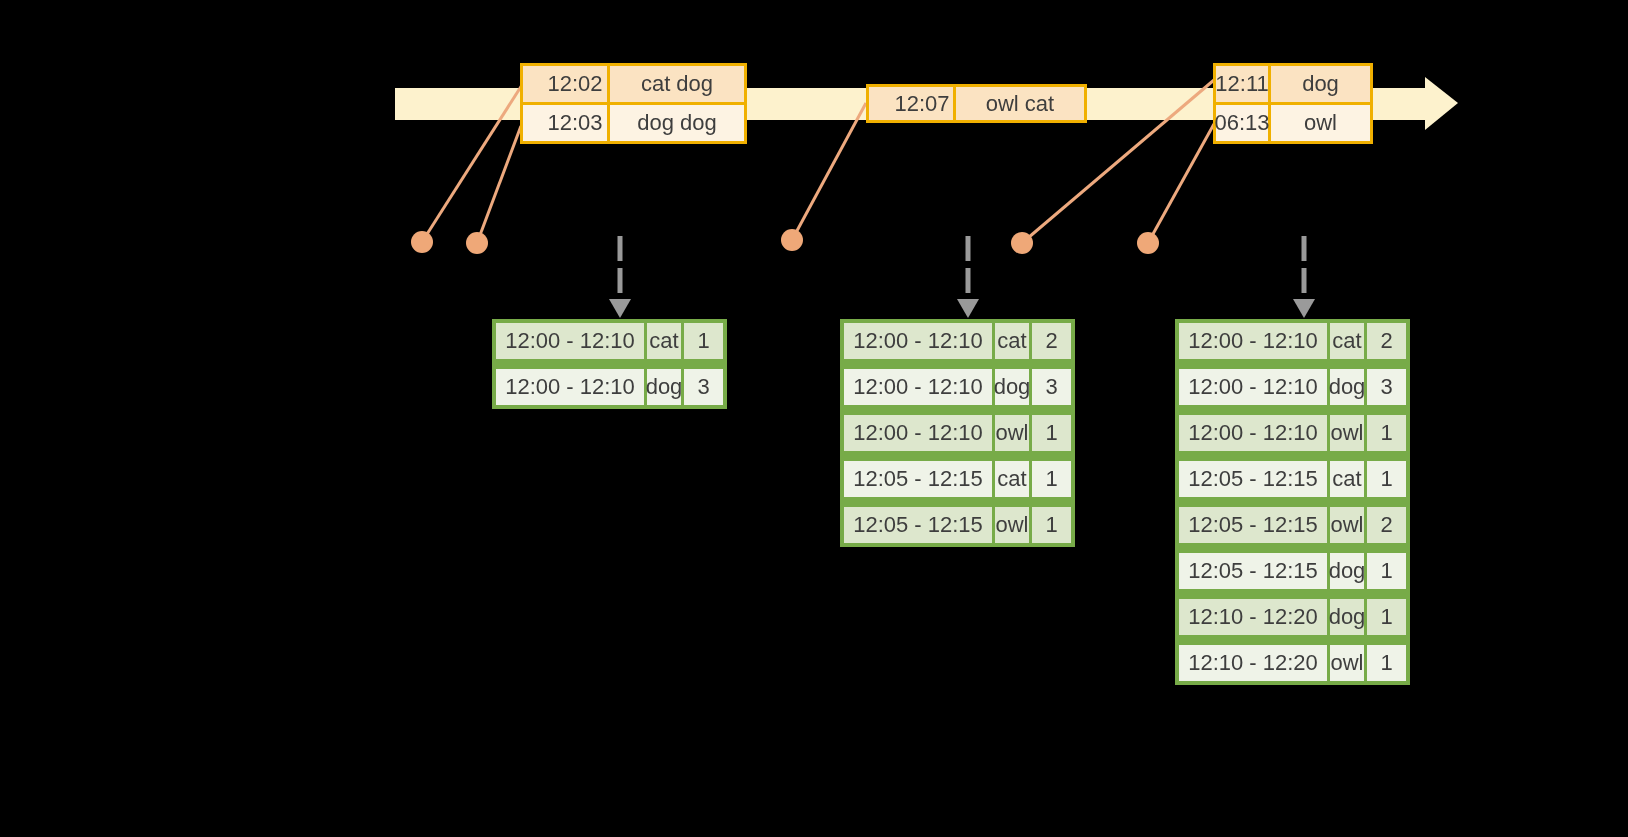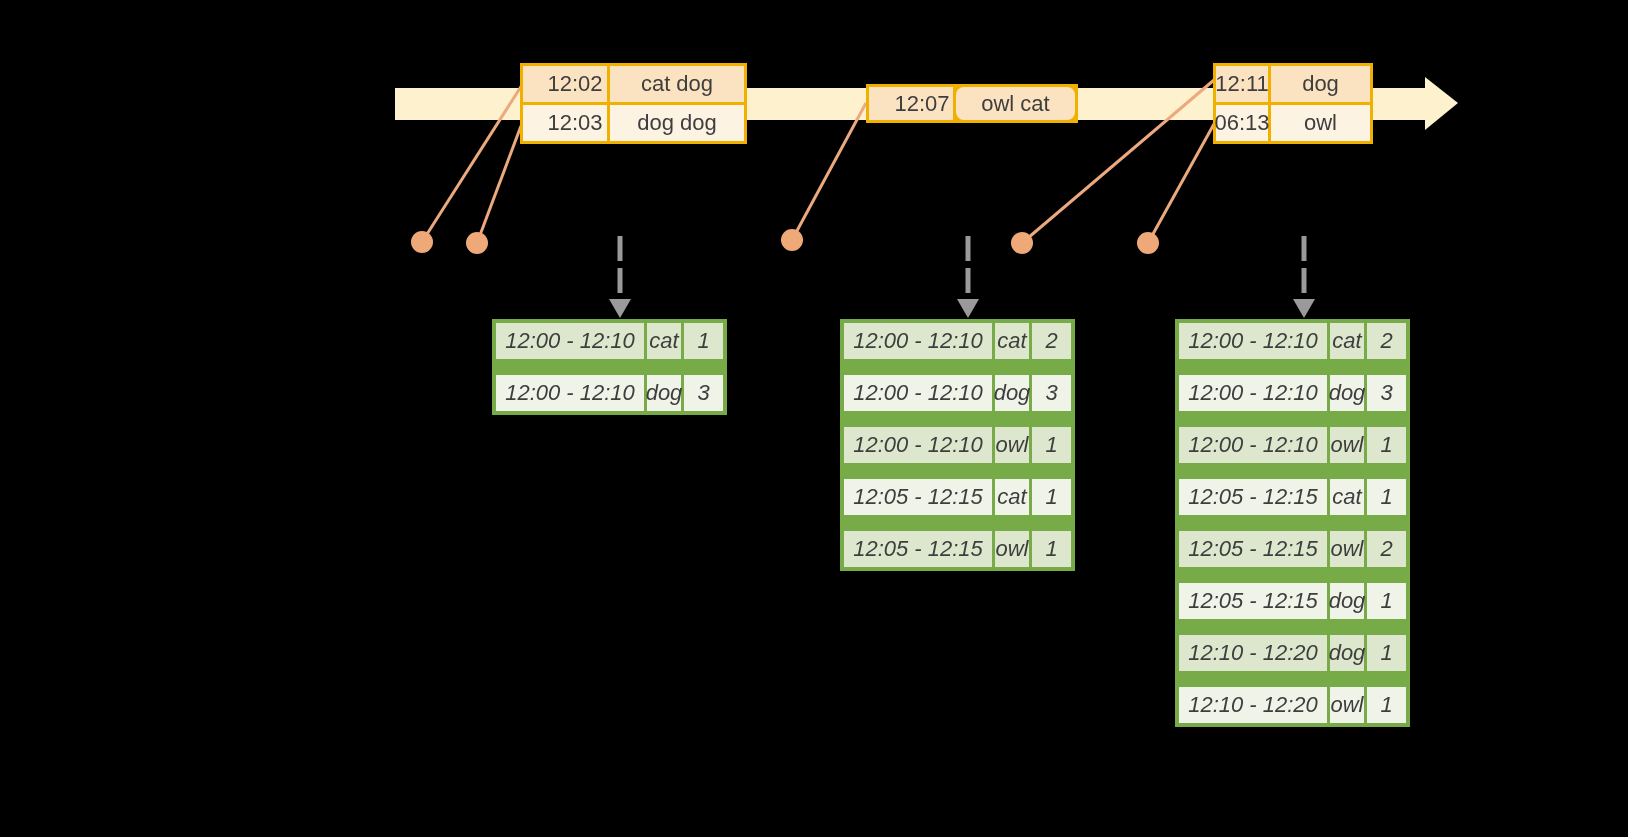--- a/index.html
+++ b/index.html
@@ -20,27 +20,27 @@
   .otable .row{gap:3px;}
   .otable .row:nth-child(odd)  .cell{background:#fbe3c2;}
   .otable .row:nth-child(even) .cell{background:#fdf3e3;}
   .otable .cell{height:36px;}
   #event-table-1{left:520px;top:63px;}
   #event-table-1 .cell:nth-child(1){width:84px;padding-left:20px;}
   #event-table-1 .cell:nth-child(2){width:134px;}
   #event-table-2{left:866px;top:84px;}
   #event-table-2 .cell{height:33px;}
   #event-table-2 .cell:nth-child(1){width:84px;padding-left:22px;}
-  #event-table-2 .cell:nth-child(2){width:119px;border-radius:8px;}
+  #event-table-2 .cell:nth-child(2){width:128px;}
   #event-table-3{left:1213px;top:63px;}
   #event-table-3 .cell:nth-child(1){width:52px;}
   #event-table-3 .cell:nth-child(2){width:99px;}
 
   
-  .gtable{background:#77ab48;border:4px solid #77ab48;gap:16px;font-style:italic;}
+  .gtable{background:#77ab48;border:4px solid #77ab48;gap:10px;}
   .gtable .row{gap:3px;}
   .gtable .row:nth-child(odd)  .cell{background:#dde7cd;}
   .gtable .row:nth-child(even) .cell{background:#eff3e8;}
   .gtable .cell{height:36px;}
   .gtable .cell:nth-child(1){width:148px;}
   .gtable .cell:nth-child(2){width:34px;}
   .gtable .cell:nth-child(3){width:39px;}
   #result-table-1{left:492px;top:319px;}
   #result-table-2{left:840px;top:319px;}
   #result-table-3{left:1175px;top:319px;}

